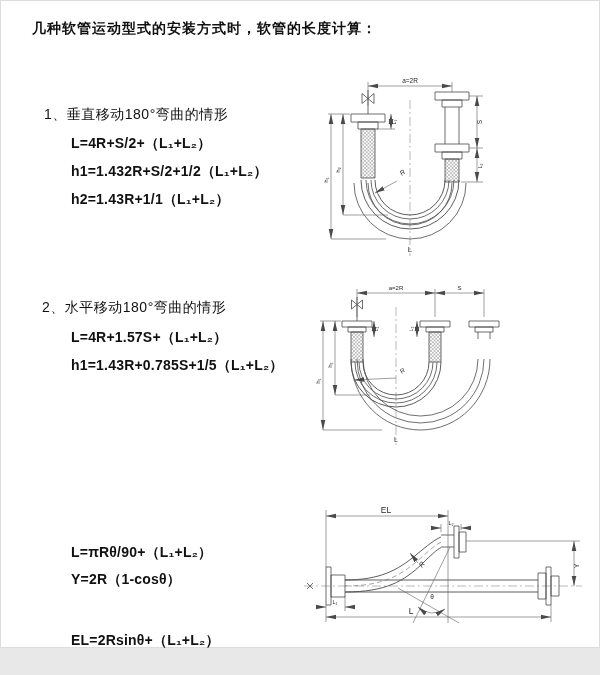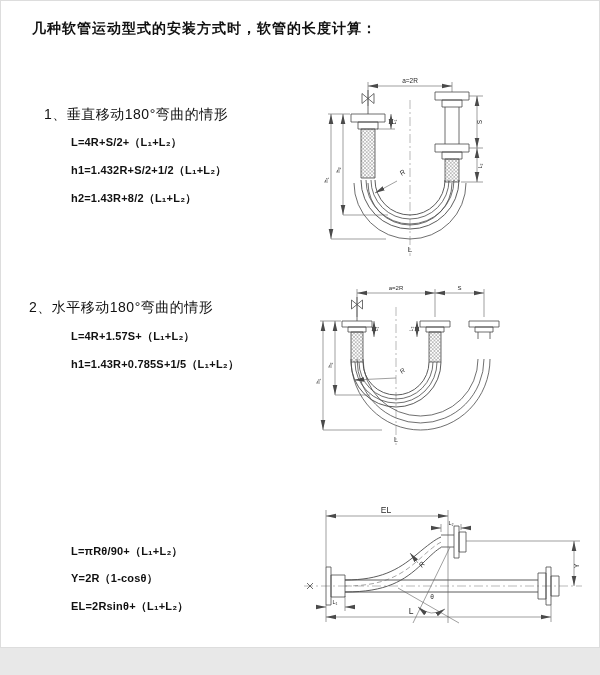--- a/index.html
+++ b/index.html
@@ -1,50 +1,50 @@
 <!DOCTYPE html>
 <html><head>
 <meta charset="utf-8">
 <style>
   html,body{margin:0;padding:0;background:#e8e8e8;}
   .sheet{position:relative;width:600px;height:648px;background:#ffffff;overflow:hidden;
          font-family:"Liberation Sans",sans-serif;box-shadow:0 0 0 1px #ddd inset;}
   .t{position:absolute;white-space:nowrap;color:#111;}
   .page-title{left:32px;top:20px;font-size:14px;font-weight:700;letter-spacing:1px;}
   .heading{font-size:14px;font-weight:400;letter-spacing:0.5px;}
-  .formula{font-size:11px;font-weight:700;letter-spacing:0.2px;}
+  .formula{font-size:14px;font-weight:700;letter-spacing:0.2px;}
   svg{position:absolute;overflow:visible;}
   svg *{vector-effect:non-scaling-stroke;}
   .ln{stroke:#4a4a4a;stroke-width:0.9;fill:none;}
   .thin{stroke:#4a4a4a;stroke-width:0.8;fill:none;}
   .dim{stroke:#5f5f5f;stroke-width:0.6;fill:none;}
   .cl{stroke:#8a8a8a;stroke-width:0.6;fill:none;stroke-dasharray:9 3 2 3;}
   .dash{stroke:#6a6a6a;stroke-width:0.6;fill:none;stroke-dasharray:5 3;}
   .braid{stroke:#4a4a4a;stroke-width:0.8;}
   text{fill:#2a2a2a;font-family:"Liberation Sans",sans-serif;}
 </style>
 </head>
 <body>
 
 <div class="sheet">
 
   <div class="t page-title">几种软管运动型式的安装方式时，软管的长度计算：</div>
 
   <div class="t heading" style="left:44px;top:106px">1、垂直移动180°弯曲的情形</div>
   <div class="t formula" style="left:71px;top:135px">L=4R+S/2+（L₁+L₂）</div>
   <div class="t formula" style="left:71px;top:163px">h1=1.432R+S/2+1/2（L₁+L₂）</div>
-  <div class="t formula" style="left:71px;top:191px">h2=1.43R+8/2（L₁+L₂）</div>
-
-  <div class="t heading" style="left:29px;top:299px">2、水平移动180°弯曲的情形</div>
+  <div class="t formula" style="left:71px;top:191px">h2=1.43R+1/1（L₁+L₂）</div>
+
+  <div class="t heading" style="left:42px;top:299px">2、水平移动180°弯曲的情形</div>
   <div class="t formula" style="left:71px;top:329px">L=4R+1.57S+（L₁+L₂）</div>
   <div class="t formula" style="left:71px;top:357px">h1=1.43R+0.785S+1/5（L₁+L₂）</div>
 
   <div class="t formula" style="left:71px;top:544px">L=πRθ/90+（L₁+L₂）</div>
   <div class="t formula" style="left:71px;top:571px">Y=2R（1-cosθ）</div>
-  <div class="t formula" style="left:71px;top:599px">EL=2Rsinθ+（L₁+L₂）</div>
+  <div class="t formula" style="left:71px;top:632px">EL=2Rsinθ+（L₁+L₂）</div>
 
   <svg style="left:316px;top:70px" width="200" height="192" viewBox="0 0 200 192">
     <defs>
       <marker id="ar1" orient="auto-start-reverse" markerUnits="userSpaceOnUse" markerWidth="11" markerHeight="7" refX="10" refY="3">
         <path d="M10,3 L0,0.7 L0,5.3 Z" fill="#4a4a4a"></path>
       </marker>
       <pattern id="hz1" width="3.5" height="3.5" patternUnits="userSpaceOnUse">
         <path d="M0,0 L3.5,3.5 M3.5,0 L0,3.5" stroke="#7a7a7a" stroke-width="0.45"></path>
       </pattern>
     </defs>

